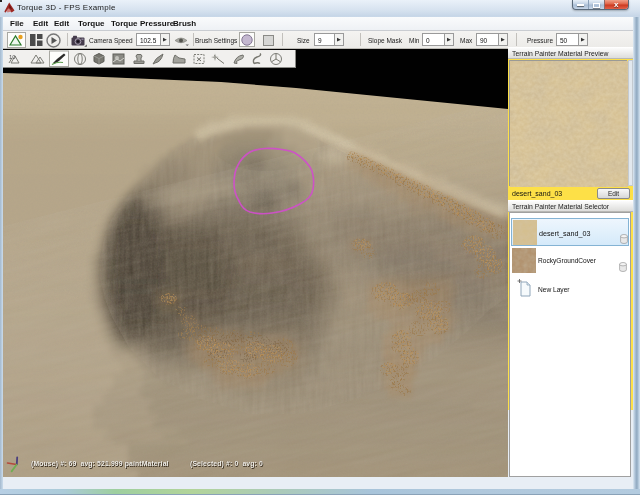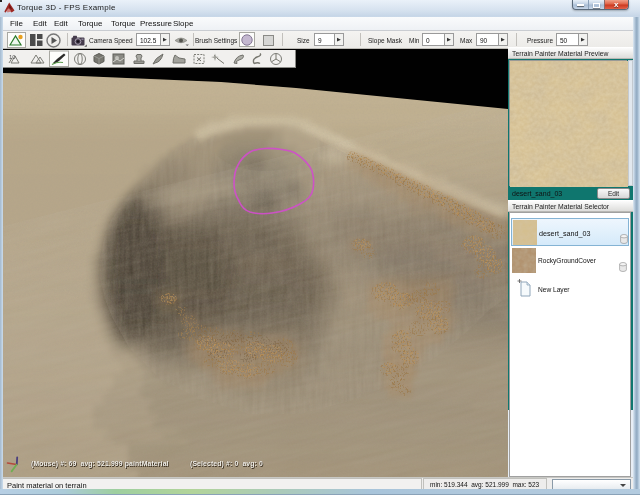--- a/index.html
+++ b/index.html
@@ -12,38 +12,38 @@
 #titlebar .ttext { position:absolute; left:17px; top:3px; font-size:8px; color:#1a1a1a; letter-spacing:0.25px; }
 #corner { position:absolute; left:0; top:0; width:2px; height:2px; background:#222; }
 #capbtns { position:absolute; left:572px; top:0; width:57px; height:10px; display:flex;
   border:1px solid #5a6a7a; border-top:none; border-radius:0 0 4px 4px; overflow:hidden;
   background:linear-gradient(#e8f0f8 0%,#c2d2e4 45%,#a8bcd4 55%,#c6d6e8 100%); box-shadow:0 1px 2px rgba(0,0,0,0.25); }
 #capbtns .cb { position:relative; height:100%; }
 #capbtns .close { background:linear-gradient(#f0a088 0%,#e06448 45%,#cc3a20 55%,#e2624a 100%); }
 
 #menubar { position:absolute; left:3px; top:17px; width:630px; height:14px;
   background:linear-gradient(#fafbfc, #eef1f5); border-bottom:1px solid #c9ccd1; }
-.mitem { position:absolute; top:2px; font-size:8px; color:#111; }
+.mitem { position:absolute; top:2px; font-size:8px; color:#111;font-weight:bold; }
 
 #tb1 { position:absolute; left:3px; top:31px; width:630px; height:18px;
   background:linear-gradient(#f4f3f1,#ecebe8); border-bottom:1px solid #bdbbb6; }
 .tsep { position:absolute; top:2px; width:1px; height:13px; background:#c2c0bc; }
 .tlabel { position:absolute; font-size:6.5px; color:#222; top:6px; }
 .spin { position:absolute; top:2px; height:13px; background:#fff; border:1px solid #9a9a9a; font-size:6.5px; color:#111; }
 .spin .v { position:absolute; left:3px; top:3px; }
 .spin .a { position:absolute; right:0; top:0; bottom:0; width:9px; border-left:1px solid #9a9a9a;
   background:#f2f2f0; font-size:5px; color:#333; text-align:center; line-height:11px; }
 .selbtn { position:absolute; background:#fdfdfb; border:1px solid #a8a8a2; }
 
 #vp { position:absolute; left:3px; top:49px; width:505px; height:428px; background:#000; }
 
 #tb2 { position:absolute; left:3px; top:50px; width:293px; height:18px;
   background:#f1f0ee; border-right:1px solid #8a8a86; border-bottom:1px solid #8a8a86; }
 
-#rpanel { position:absolute; left:508px; top:47px; width:125px; height:363px; background:#0f766e; }
+#rpanel { position:absolute; left:508px; top:47px; width:125px; height:363px; background:#fde047; }
 .phdr { position:absolute; left:0; width:125px; height:12px; background:linear-gradient(#fcfcfc,#dddddb);
   border-top:1px solid #fff; border-bottom:1px solid #b8b8b4; font-size:6.8px; color:#222; padding:2px 0 0 4px; }
 #preview { position:absolute; left:1px; top:13px; width:118px; height:126px; border:1px solid #9a9a96; }
 #pvscroll { position:absolute; left:120px; top:13px; width:5px; height:126px; background:#e2e8ee; border:1px solid #c4cad0; }
 #matlabel { position:absolute; left:0px; top:139px; width:125px; height:14px; }
 #matlabel span { position:absolute; left:4px; top:3.5px; font-size:7px; color:#111; }
 #editbtn { position:absolute; left:89px; top:2px; width:33px; height:10.5px; border:1px solid #8a8a8a; border-radius:2px;
   background:linear-gradient(#f8f8f8,#d8d8d8); font-size:6.5px; color:#222; text-align:center; line-height:9px; }
 #matlist { position:absolute; left:1px; top:165px; width:122px; height:265px; background:#fff; border:1px solid #a0a0a0; }
 .mrow { position:absolute; left:1px; width:118px; height:28px; }
@@ -94,21 +94,21 @@
         </div>
     </div>
   </div>
   <div id="menubar">
     <div class="mitem" style="left:7px">File</div>
     <div class="mitem" style="left:30px">Edit</div>
     <div class="mitem" style="left:51px">Edit</div>
     <div class="mitem" style="left:75px">Torque</div>
     <div class="mitem" style="left:108px">Torque</div>
     <div class="mitem" style="left:137px">Pressure</div>
-    <div class="mitem" style="left:170px">Slope</div>
+    <div class="mitem" style="left:170px">Brush</div>
   </div>
   <div id="tb1">
     <div class="selbtn" style="left:4px;top:1px;width:19px;height:16px"></div>
     <svg style="position:absolute;left:6px;top:3px" width="15" height="12" viewBox="0 0 15 12">
       <circle cx="11.5" cy="3" r="2.2" fill="#e8a020"></circle>
       <path d="M1 11 L6.5 2 L12 11 Z" fill="#eef6ee" stroke="#2a7a2a" stroke-width="1.2"></path>
     </svg>
     <svg style="position:absolute;left:27px;top:3px" width="13" height="12" viewBox="0 0 13 12">
       <rect x="0" y="0" width="5.5" height="12" fill="#4a4a4a"></rect>
       <rect x="7" y="0" width="5.5" height="5" fill="#4a4a4a"></rect>
@@ -1697,25 +1697,20 @@
         <svg style="position:absolute;left:6px;top:4px" width="15" height="18" viewBox="0 0 15 18">
           <path d="M4 3 L10 3 L13 6 L13 17 L4 17 Z" fill="#f6fafc" stroke="#90a6ba" stroke-width="1"></path>
           <path d="M10 3 L10 6 L13 6" fill="#dce8f0" stroke="#90a6ba" stroke-width="0.8"></path>
           <path d="M0.5 2 L4.5 2 M2.5 0 L2.5 4" stroke="#666" stroke-width="0.9"></path>
         </svg>
         <div class="mtext" style="top:11px">New Layer</div>
       </div>
     </div>
   </div>
 
-  <div id="statusbar">
-    <div id="stext">Paint material on terrain</div>
-    <div id="sminmax">min: 519.344&nbsp; avg: 521.999&nbsp; max: 523</div>
-    <div id="scombo"></div>
-  </div>
 
   <div class="vptext" style="left:31px;top:460px">(Mouse) #: 69&nbsp; avg: 521.999 paintMaterial</div>
   <div class="vptext" style="left:190px;top:460px">(Selected) #: 0&nbsp; avg: 0</div>
 
   <div id="bleft"></div>
   <div id="bright"></div>
   <div id="bbottom"></div>
 </div>
 
 </body></html>

